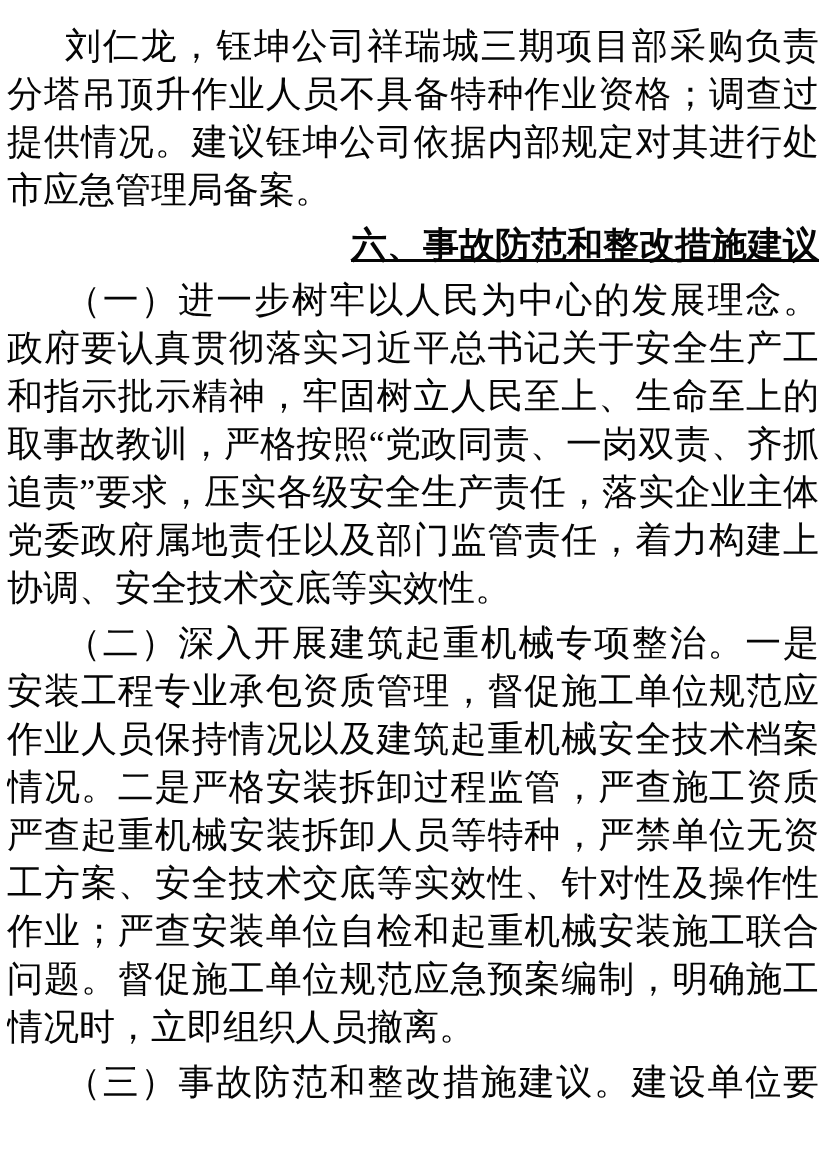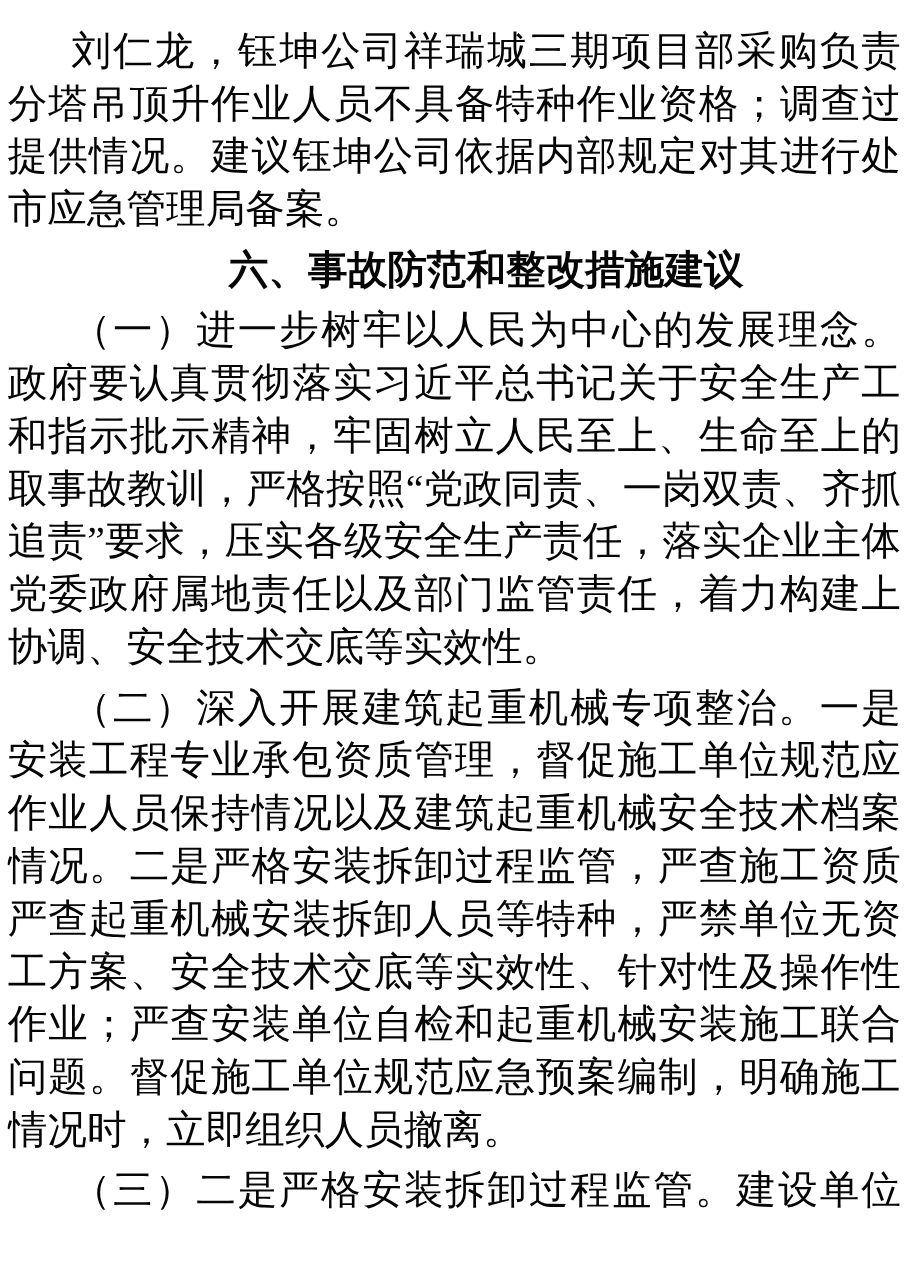--- a/index.html
+++ b/index.html
@@ -30,22 +30,23 @@
   .line.fill {
     text-align-last: justify;
   }
   .line.indent {
     padding-left: 58px;
   }
   .line.spaced {
     margin-top: 7px;
   }
   .line.heading {
-    text-align: center;
+    text-align: right;
     text-align-last: auto;
+    text-decoration: underline;
   }
   .run-body {
     font-family: "Liberation Serif", "DejaVu Serif", serif;
     font-weight: normal;
   }
   .run-title {
     font-family: "Liberation Serif", "DejaVu Serif", serif;
     font-weight: normal;
   }
   .run-heading {
@@ -72,15 +73,15 @@
       <div class="line"><span class="run-body">协调、安全技术交底等实效性。</span></div>
       <div class="line indent fill spaced"><span class="run-title">（二）深入开展建筑起重机械专项整治。</span><span class="run-body">一是严格起重设备</span></div>
       <div class="line fill"><span class="run-body">安装工程专业承包资质管理，督促施工单位规范应急预案编制</span></div>
       <div class="line fill"><span class="run-body">作业人员保持情况以及建筑起重机械安全技术档案建立及保存</span></div>
       <div class="line fill"><span class="run-body">情况。二是严格安装拆卸过程监管，严查施工资质及安装拆卸人</span></div>
       <div class="line fill"><span class="run-body">严查起重机械安装拆卸人员等特种，严禁单位无资质、人员无资格</span></div>
       <div class="line fill"><span class="run-body">工方案、安全技术交底等实效性、针对性及操作性等方面存在的</span></div>
       <div class="line fill"><span class="run-body">作业；严查安装单位自检和起重机械安装施工联合验收、专项施</span></div>
       <div class="line fill"><span class="run-body">问题。督促施工单位规范应急预案编制，明确施工过程中作业环</span></div>
       <div class="line"><span class="run-body">情况时，立即组织人员撤离。</span></div>
-      <div class="line indent fill spaced"><span class="run-title">（三）二是严格安装拆卸过程监管。</span><span class="run-body">建设单位要签署安全管</span></div>
+      <div class="line indent fill spaced"><span class="run-title">（三）事故防范和整改措施建议。</span><span class="run-body">建设单位要签署安全管</span></div>
     </div>
 </div>
 
 </body></html>

